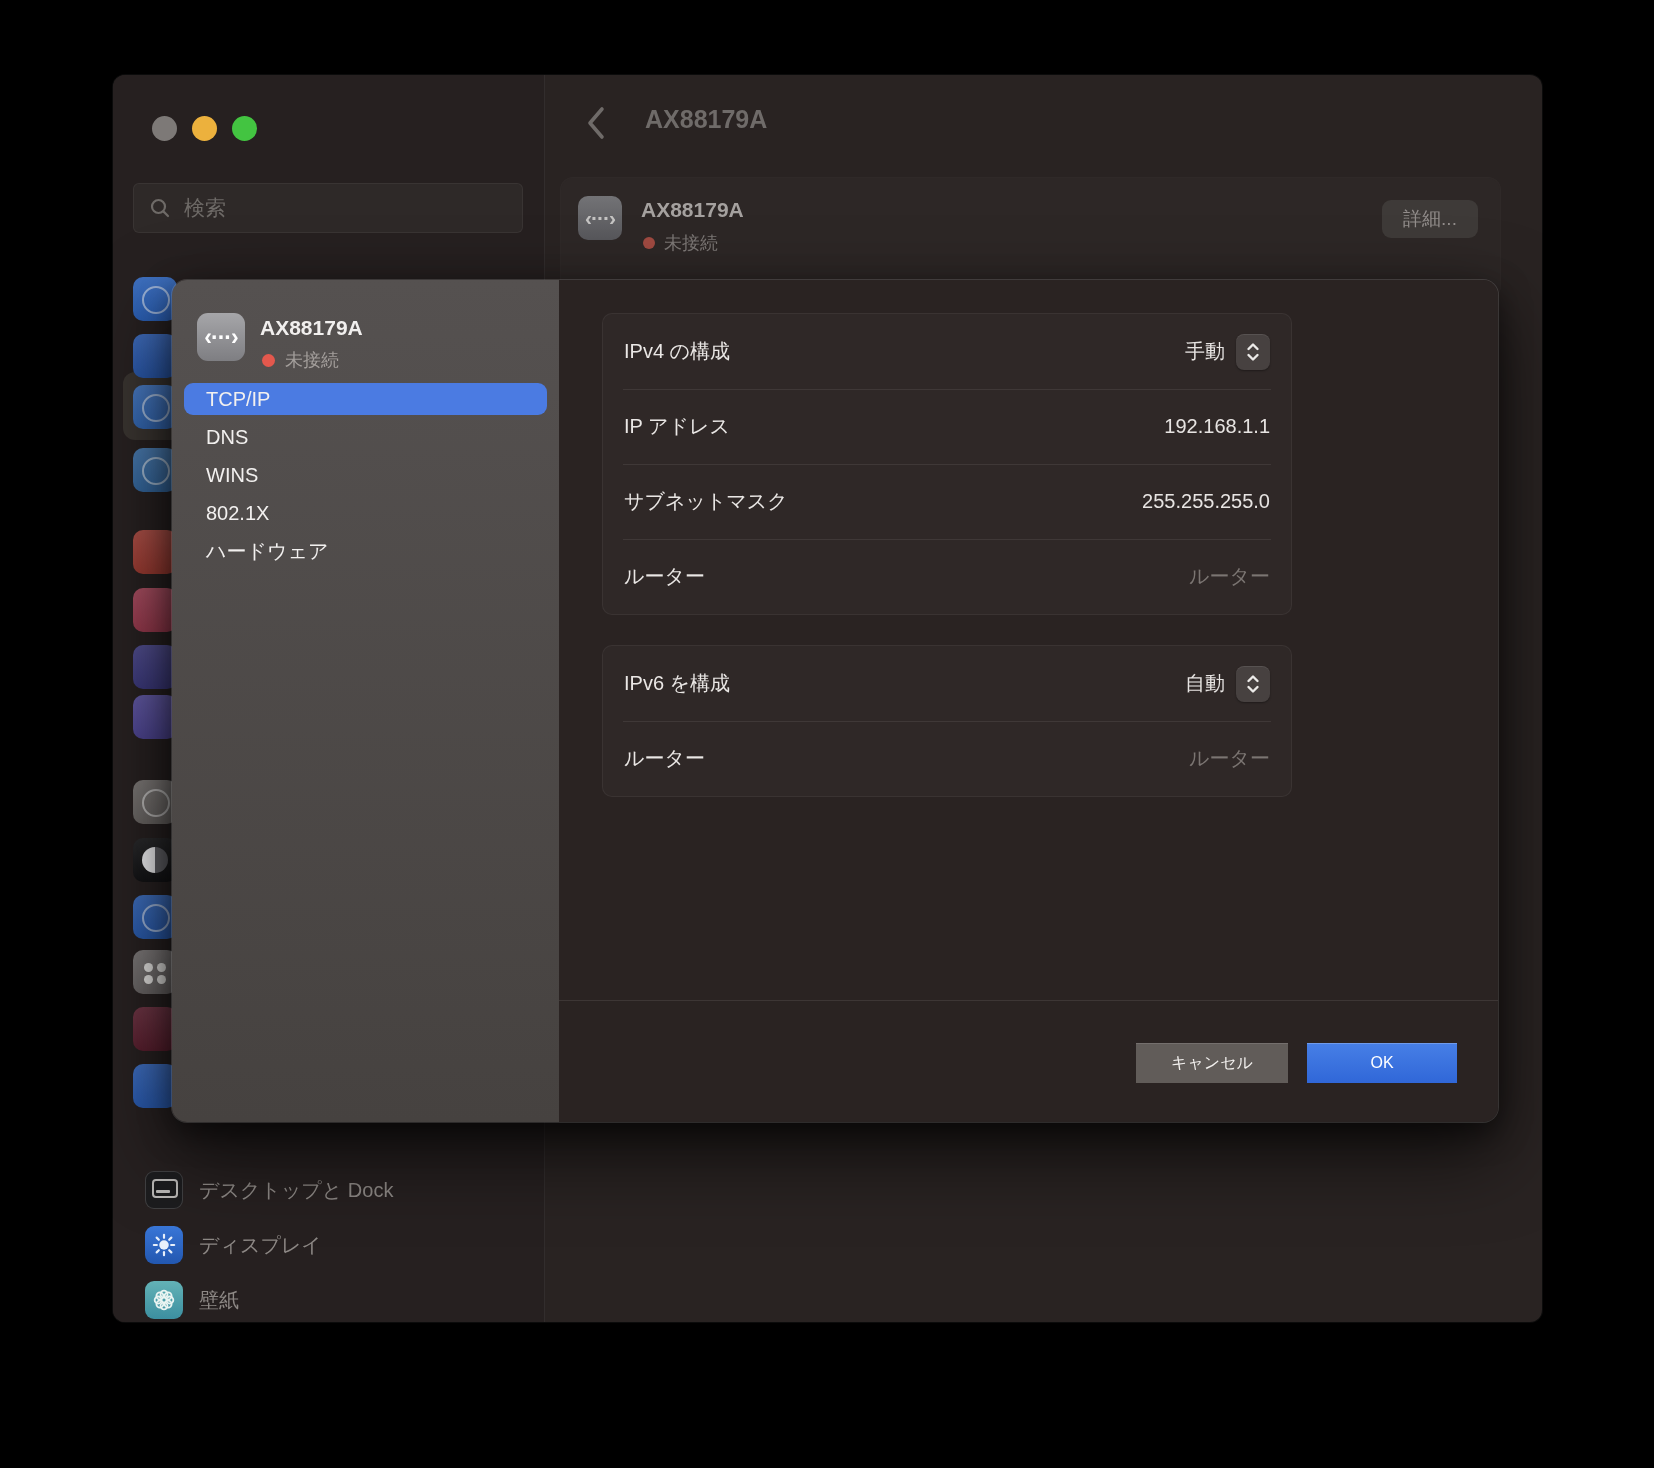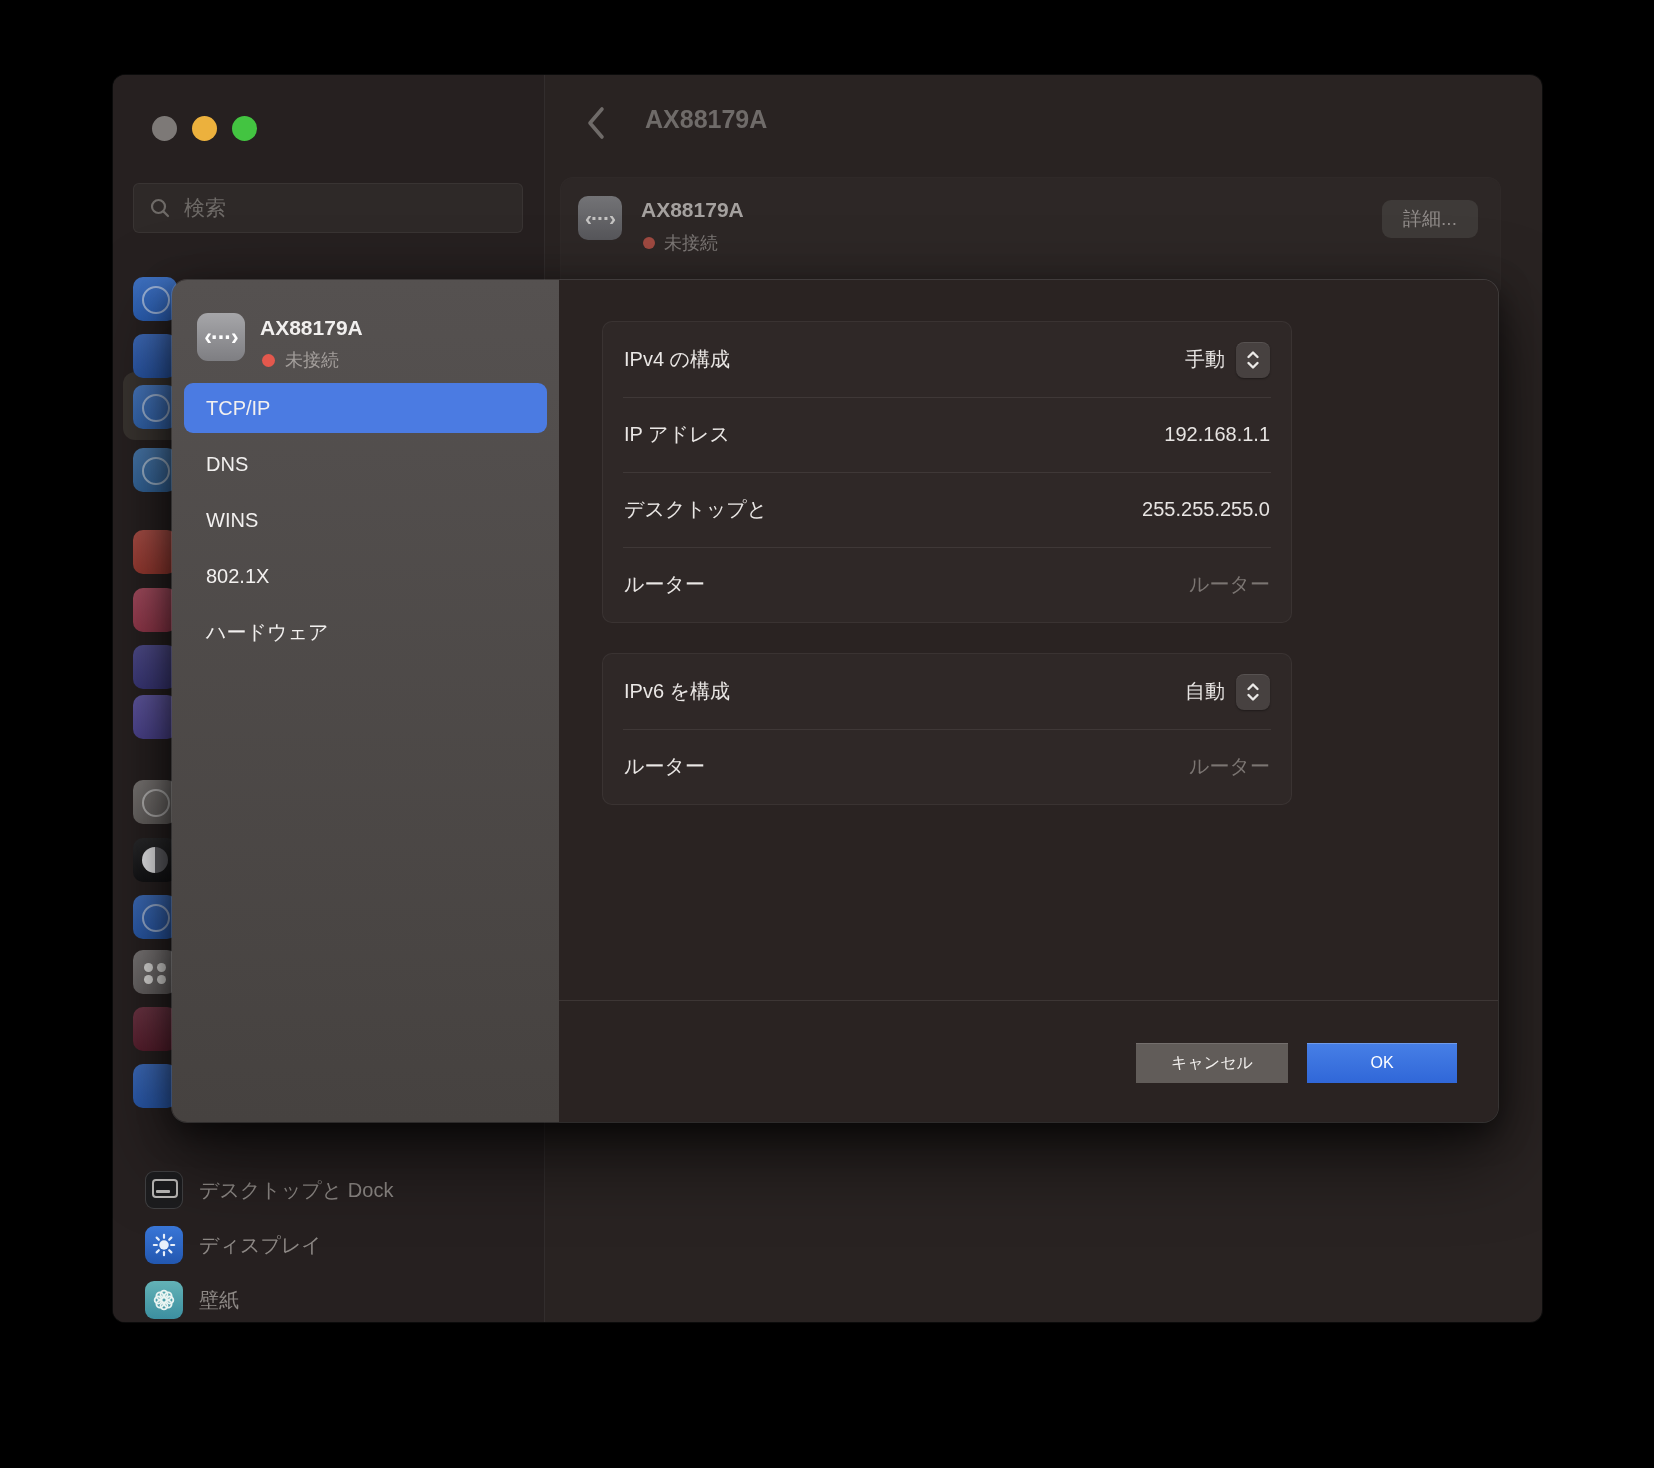--- a/index.html
+++ b/index.html
@@ -70,27 +70,27 @@
          display:flex;overflow:hidden;}
   .sheet-side{width:387px;flex:0 0 auto;background:linear-gradient(#555150,#464240);position:relative;}
   .dev-ic{position:absolute;left:25px;top:33px;width:48px;height:48px;border-radius:11px;
          background:linear-gradient(#a6a6a9,#7e7e82);display:flex;align-items:center;justify-content:center;
          color:#fff;font-size:23px;font-weight:bold;letter-spacing:-1px;}
   .dev-name{position:absolute;left:88px;top:36px;font-size:21px;font-weight:600;color:#f1efee;}
   .dev-status{position:absolute;left:90px;top:68px;display:flex;align-items:center;gap:10px;}
   .dot.live{width:13px;height:13px;background:#e3584d;}
   .dev-status .st{font-size:18px;color:#a49f9c;}
   .tabs{position:absolute;left:12px;top:103px;width:363px;}
-  .tab{height:50px;margin-bottom:6px;border-radius:9px;display:flex;align-items:center;
+  .tab{height:32px;margin-bottom:6px;border-radius:9px;display:flex;align-items:center;
        padding-left:22px;font-size:20px;color:#f2f0ef;}
   .tab.selected{background:#4b7be2;}
 
   .sheet-main{flex:1;background:#2a2322;position:relative;}
   .grow{position:absolute;left:43px;width:690px;box-sizing:border-box;border-radius:10px;
-        background:#2f2827;border:1px solid rgba(255,255,255,.055);margin-top:8px;}
+        background:#2f2827;border:1px solid rgba(255,255,255,.055);}
   .g1{top:33px;}
   .g2{top:365px;text-align:right;}
   .row{position:relative;height:75px;display:flex;align-items:center;padding:0 21px;}
   .row + .row::before{content:"";position:absolute;left:20px;right:20px;top:0;height:1px;background:rgba(255,255,255,.08);}
   .row .lbl{font-size:20px;color:#eae7e5;}
   .row .val{margin-left:auto;font-size:20px;color:#e7e4e2;}
   .row .val.ph{color:#7b7572;}
   .stepper{margin-left:11px;width:34px;height:36px;border-radius:8px;background:#474140;
         box-shadow:inset 0 1px 0 rgba(255,255,255,.09),0 1px 2px rgba(0,0,0,.35);
         display:flex;align-items:center;justify-content:center;}
@@ -227,21 +227,21 @@
               <polyline points="2.5,7 7,2.5 11.5,7" fill="none" stroke="#eceae8" stroke-width="2.4" stroke-linecap="round" stroke-linejoin="round"></polyline>
               <polyline points="2.5,13 7,17.5 11.5,13" fill="none" stroke="#eceae8" stroke-width="2.4" stroke-linecap="round" stroke-linejoin="round"></polyline>
             </svg>
           </span>
         </div>
         <div class="row">
           <span class="lbl">IP アドレス</span>
           <span class="val">192.168.1.1</span>
         </div>
         <div class="row">
-          <span class="lbl">デスクトップと</span>
+          <span class="lbl">サブネットマスク</span>
           <span class="val">255.255.255.0</span>
         </div>
         <div class="row">
           <span class="lbl">ルーター</span>
           <span class="val ph">ルーター</span>
         </div>
       </div>
 
       <div class="grow g2">
         <div class="row">

